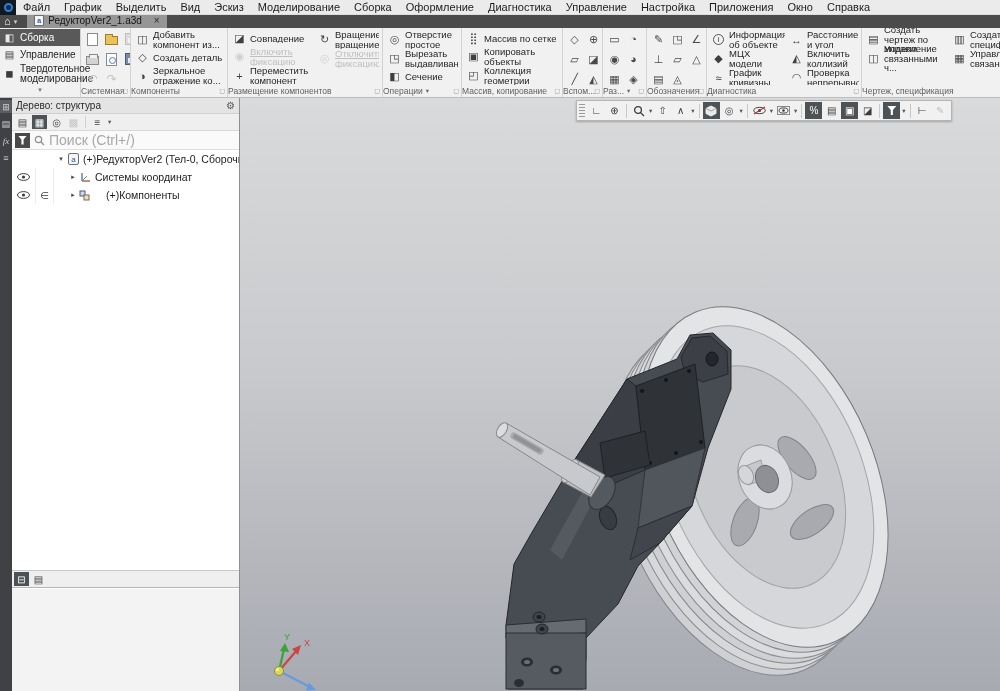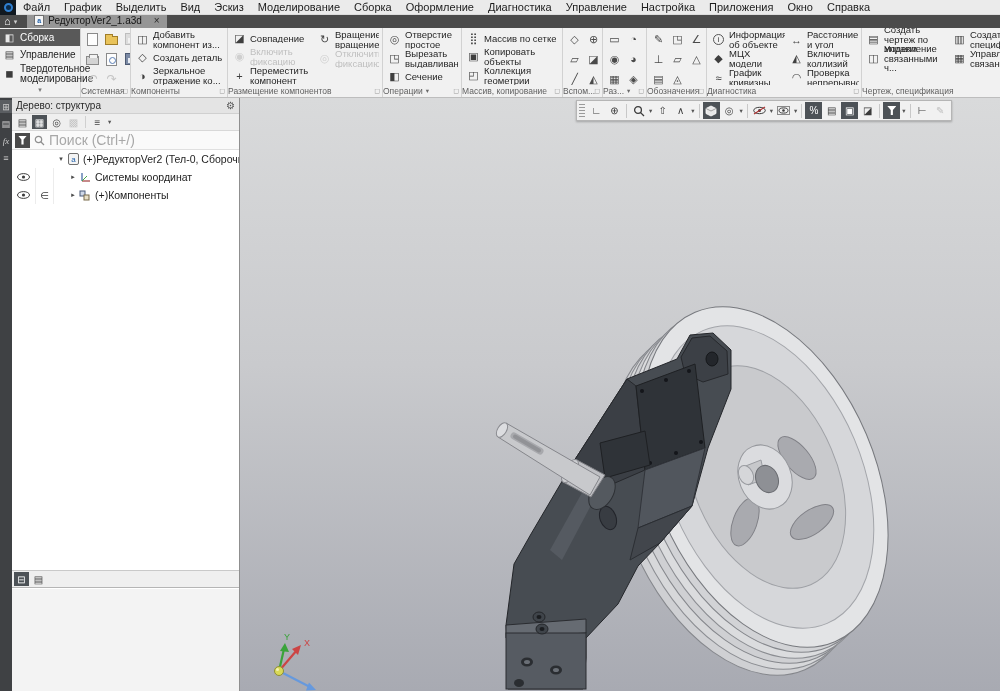--- a/index.html
+++ b/index.html
@@ -33,21 +33,21 @@
   .rgroup { flex:none; display:flex; flex-direction:column; border-right:1px solid #d2d2d2; }
   .rg-body { flex:1; display:flex; padding:2px 2px 0 3px; gap:2px; overflow:hidden; }
   .rg-label { position:relative; height:12px; font-size:8.5px; color:#5f5f5f; display:flex; align-items:center; justify-content:flex-start; gap:3px; white-space:nowrap; overflow:hidden; }
   .launcher { position:absolute; right:2px; top:2px; font-size:7px; color:#9a9a9a; }
   .lbl-caret { font-size:6.5px; color:#6a6a6a; }
 
   .rcol { display:flex; flex-direction:column; }
   .rbtn { display:flex; align-items:center; gap:3px; height:19px; padding:0 1px; cursor:default; }
   .rbtn .ric { width:15px; height:15px; flex:none; display:flex; align-items:center; justify-content:center; font-size:11px; color:#3f3f3f; }
   .rbtn .rlb { font-size:9.5px; line-height:9.5px; color:#1f1f1f; overflow:hidden; }
-  .rbtn.dis .rlb { color:#bfbfbf; }
+  .rbtn.dis .rlb { color:#bfbfbf;text-decoration:underline; }
   .rbtn.dis .ric { color:#cfcfcf; }
 
   .sysgrid { display:grid; grid-template-columns:17px 17px 17px; grid-auto-rows:18px; align-items:center; justify-items:center; }
   .ic-page { width:11px; height:13px; background:#fdfdfd; border:1px solid #8a8a8a; }
   .ic-folder { width:13px; height:9px; background:#e9c35a; border:1px solid #a07d28; position:relative; margin-top:3px; }
   .ic-folder::before { content:""; position:absolute; left:-1px; top:-3px; width:6px; height:2px; background:#e9c35a; border:1px solid #a07d28; border-bottom:none; }
   .ic-save { width:12px; height:12px; background:#7b8aa5; border:1px solid #4d5a72; position:relative; }
   .ic-save::after { content:""; position:absolute; left:2px; bottom:1px; width:6px; height:5px; background:#e8ecf2; }
   .ic-save.disv { background:#dcdcdc; border-color:#bdbdbd; }
   .ic-save.disv::after { background:#f2f2f2; }
@@ -462,21 +462,21 @@
             </svg>
         </span>
         <span class="tr-ecol">∈</span>
         <span class="tr-caret" style="margin-left:14px">▸</span>
         <span class="tr-icon">
           <svg width="12" height="11" viewBox="0 0 12 11">
               <rect x="1" y="1" width="5" height="5" fill="#cfd8e8" stroke="#4a5a78"></rect>
               <rect x="5" y="5" width="5" height="5" fill="#e8e0c8" stroke="#786a4a"></rect>
             </svg>
         </span>
-        <span style="margin-left:3px">(+)Компоненты</span>
+        <span style="margin-left:14px">(+)Компоненты</span>
       </div>
 
       <div class="tree-bottom-tabs">
         <span class="tt-ic on">⊟</span>
         <span class="tt-ic">▤</span>
       </div>
       <div class="tree-lower"></div>
     </div>
 
     <div class="viewport">

